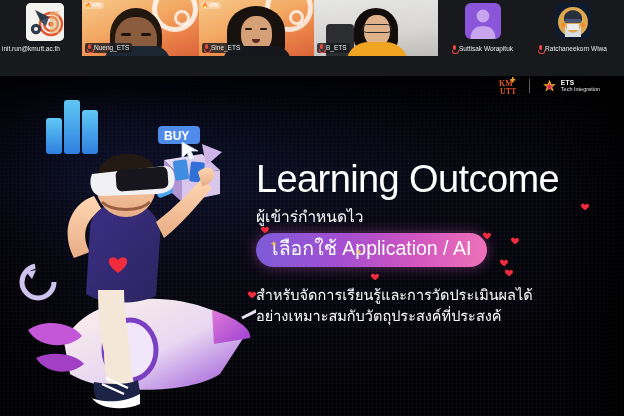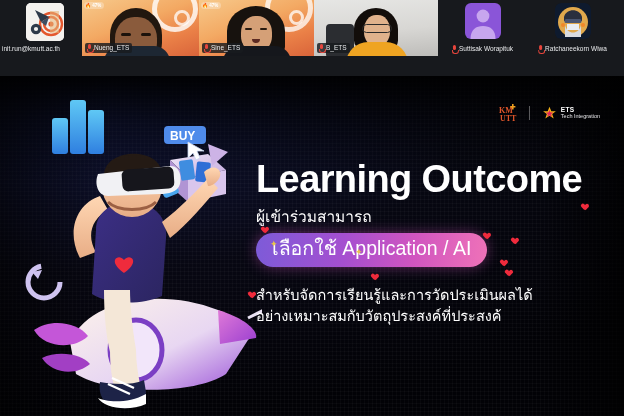--- a/index.html
+++ b/index.html
@@ -132,40 +132,40 @@
   
   #slide-vig{
     position:absolute; inset:0;
     background:linear-gradient(180deg, rgba(0,0,0,0.92) 0%, rgba(0,0,0,0.45) 14%, rgba(0,0,0,0) 32%),
                linear-gradient(90deg, rgba(0,0,0,0.55) 0%, rgba(0,0,0,0) 18%),
                linear-gradient(270deg, rgba(0,0,0,0.75) 0%, rgba(0,0,0,0) 14%);
   }
 
   
   #logo-lockup {
-    position:absolute; right:24px; top:27px;
+    position:absolute; right:24px; top:0;
     display:flex; align-items:center; gap:12px; z-index:9;justify-content:flex-end;
   }
   #logo-kmutt{ width:18px; height:20px; position:relative; }
   .lg-div{ width:1px; height:14px; background:rgba(255,255,255,0.35); }
   #logo-ets{ display:flex; align-items:center; gap:4px; }
   #ets-star{ width:15px; height:15px; }
   #ets-text{ line-height:1.05; }
   #ets-text .t1{ color:#fff; font-size:6.5px; font-weight:bold; letter-spacing:.3px; display:block;}
   #ets-text .t2{ color:#e3e3e6; font-size:5.5px; display:block; }
 
   
-  #illu { position:absolute; left:12px; top:6px; width:250px; height:330px; }
+  #illu { position:absolute; left:6px; top:6px; width:250px; height:330px; }
 
   
   #text-col{
     position:absolute; left:256px; top:84px; width:350px; z-index:8;
   }
   #headline{
-    color:#ffffff; font-size:38px; font-weight:bold;
+    color:#ffffff; font-size:38px; font-weight:normal;
     letter-spacing:-0.6px; line-height:1; white-space:nowrap;
   }
   #subline{
     color:#ffffff; font-size:15.5px; margin-top:9px; line-height:1.25;
   }
   #pill{
     margin-top:7px;
     display:inline-block;
     padding:4px 16px 6px 16px;
     border-radius:22px;
@@ -449,21 +449,21 @@
     <div class="heart" style="left:501px; top:184px;"></div>
     <div class="heart" style="left:506px; top:194px;"></div>
     <div class="heart" style="left:512px; top:162px;"></div>
     <div class="heart" style="left:249px; top:216px;"></div>
     <div class="heart" style="left:582px; top:128px;"></div>
     <div class="star" style="left:270px; top:164px;">✦</div>
     <div class="star" style="left:355px; top:172px;">✦</div>
 
     <div id="text-col">
       <div id="headline">Learning Outcome</div>
-      <div id="subline">ผู้เข้าร่วมสามารถ</div>
+      <div id="subline">ผู้เข้าร่กำหนดไว</div>
       <div id="pill">
         <span id="pill-text">เลือกใช้ Application / AI</span>
       </div>
       <div id="body-lines">
         <div>สำหรับจัดการเรียนรู้และการวัดประเมินผลได้</div>
         <div>อย่างเหมาะสมกับวัตถุประสงค์ที่ประสงค้</div>
       </div>
     </div>
   </div>
 </div>

